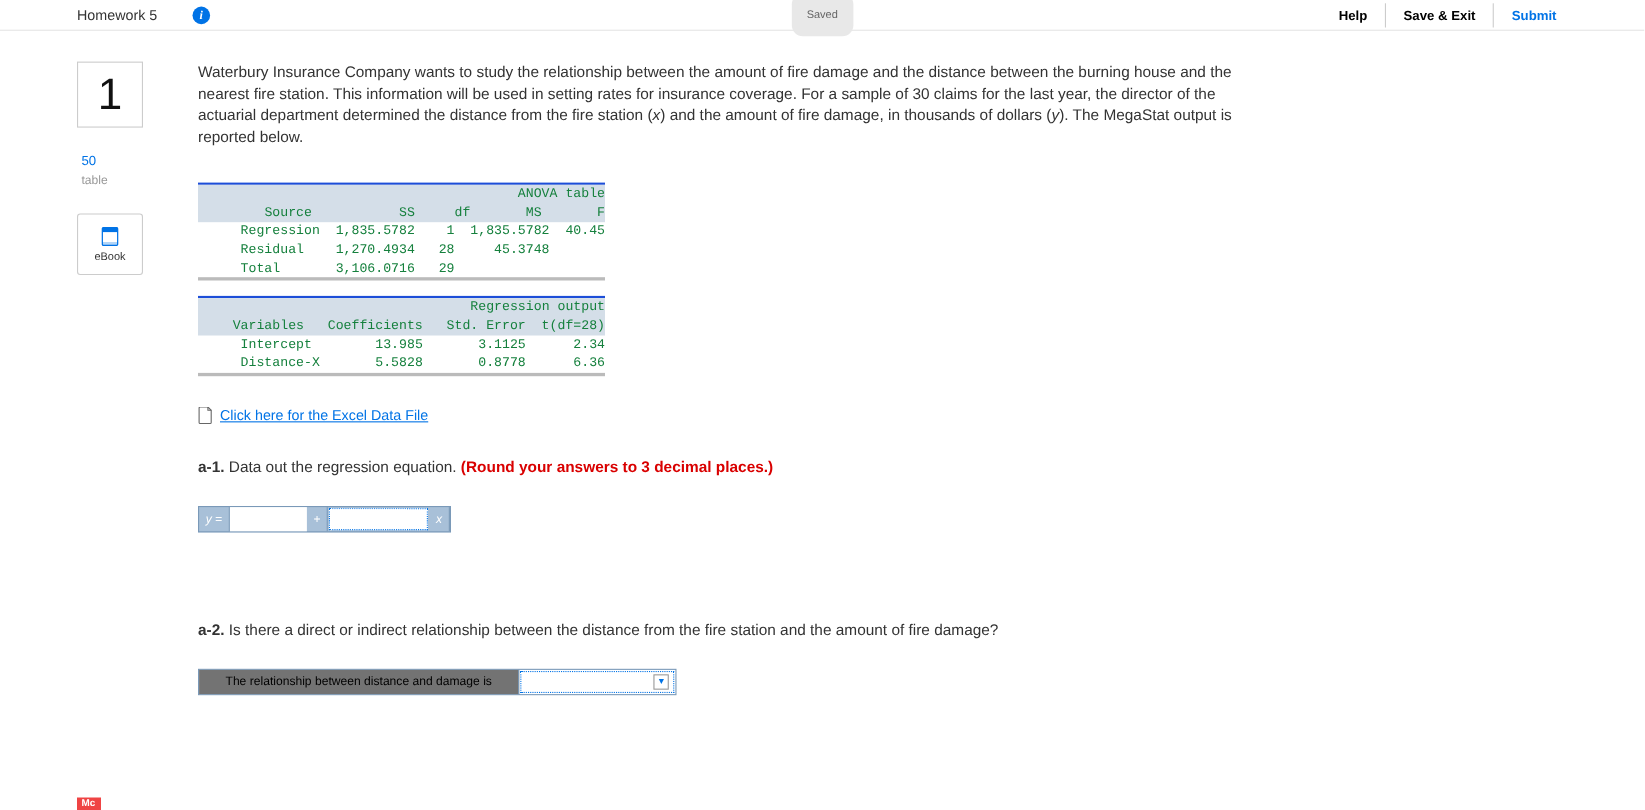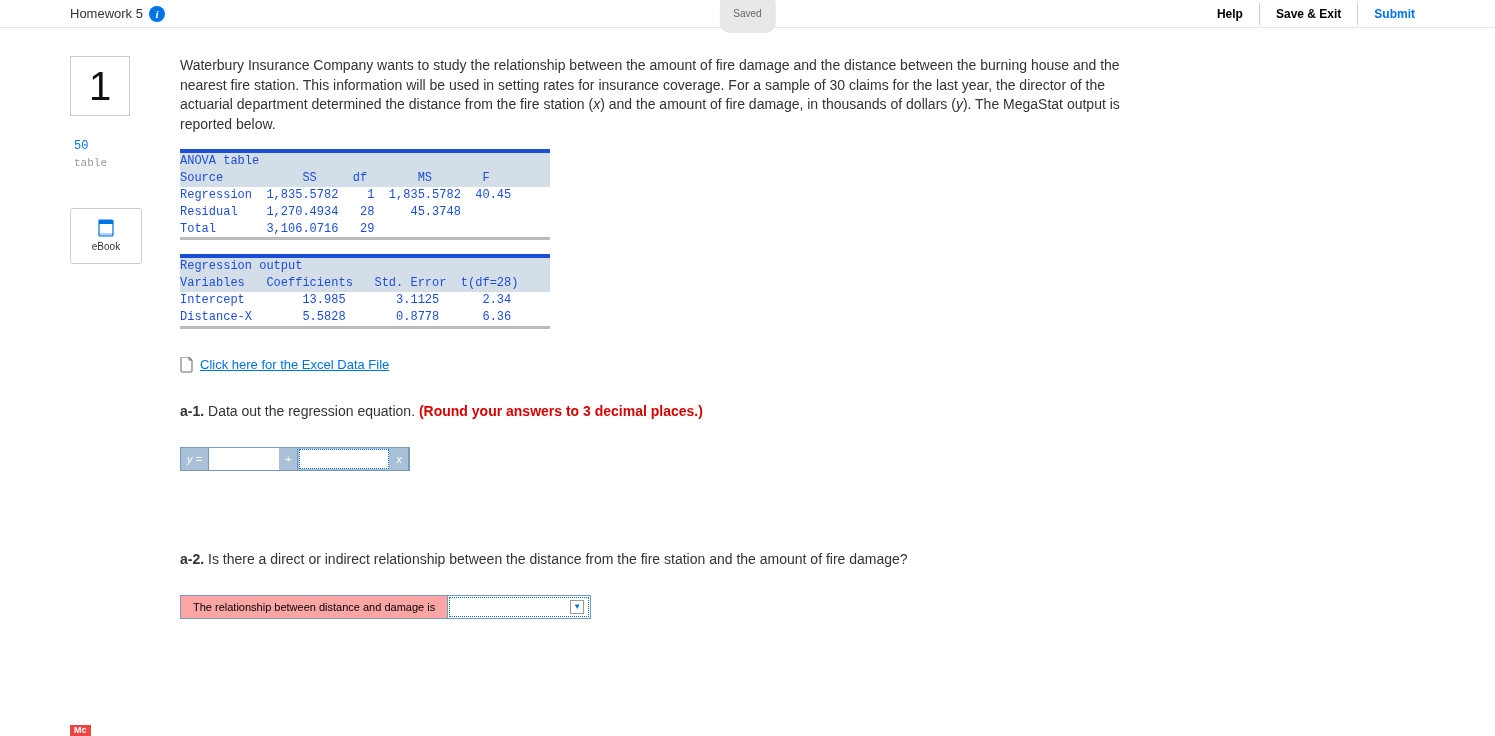--- a/index.html
+++ b/index.html
@@ -10,20 +10,21 @@
       background: #fff;
       width: 1495px;
     }
     .topbar {
       display: flex;
       align-items: center;
       height: 28px;
       padding: 0 70px 0 70px;
       border-bottom: 1px solid #e5e5e5;
       position: relative;
+      gap: 26px;
     }
     .hw-title { font-size: 13px; color: #333; margin-right: 6px; }
     .info-icon {
       width: 16px; height: 16px; border-radius: 50%;
       background: #0073e6; color: #fff; display: inline-flex;
       align-items: center; justify-content: center; font-size: 11px;
       font-family: Georgia, serif; font-style: italic; font-weight: bold;
     }
     .saved-pill {
       position: absolute; left: 50%; transform: translateX(-50%);
@@ -40,38 +41,38 @@
       flex: 1; height: 708px; overflow-y: scroll; padding: 28px 60px 20px 70px;
       display: flex;
     }
     .left-col { width: 110px; flex-shrink: 0; }
     .qnum-box {
       width: 60px; height: 60px; border: 1px solid #ccc;
       display: flex; align-items: center; justify-content: center;
       font-size: 40px; font-weight: 400; color: #111; margin-bottom: 22px;
       font-family: Arial, sans-serif;
     }
-    .points-block { color: #0073e6; font-size: 12px; margin-bottom: 36px; line-height: 1.4; padding-left:4px;font-family:Liberation Mono, monospace;}
+    .points-block { color: #0073e6; font-size: 12px; margin-bottom: 22px; line-height: 1.4; padding-left:4px;}
     .points-num { display: block; }
     .points-lbl { color: #999; font-size: 11px; }
     .ebook-btn {
-      width: 72px; height: 56px; border: 1px solid #ccc; border-radius: 3px;
+      width: 60px; height: 56px; border: 1px solid #ccc; border-radius: 3px;
       background: #fff; display: flex; flex-direction: column;
       align-items: center; justify-content: center; gap: 4px; cursor: pointer;
     }
     .ebook-icon { width: 16px; height: 18px; }
     .ebook-lbl { font-size: 10px; color: #333; }
     .main-col { flex: 1; max-width: 980px; }
-    .problem-text { font-size: 14px; color: #333; line-height: 1.4; margin-bottom: 15px; }
+    .problem-text { font-size: 14px; color: #333; line-height: 1.4; margin-bottom: 32px; }
     .problem-text em { font-style: italic; }
     .data-box {
-      font-family: "Courier New", monospace; font-size: 12px; color: #1d4ed8;
+      font-family: "Courier New", monospace; font-size: 12px; color: #15803d;
       width: 370px; margin-bottom: 14px;
-      border-top: 4px solid #1d4ed8; border-bottom: 3px solid #bbb;
-      white-space: pre; background: #fff; line-height: 1.4;
+      border-top: 2px solid #1d4ed8; border-bottom: 3px solid #bbb;
+      white-space: pre; background: #fff; line-height: 1.4; text-align: right;
     }
     .data-box .hdr { background: #d4dee8; display:block; }
     .excel-link { color: #0073e6; text-decoration: underline; font-size: 13px; cursor: pointer; display: inline-flex; align-items: center; gap: 6px; margin: 14px 0 30px; }
     .doc-icon { width: 14px; height: 16px; }
     .q-line { font-size: 14px; margin-bottom: 28px; }
     .q-line b { font-weight: bold; }
     .red-instr { color: #d90000; font-weight: bold; }
     .answer-bar {
       display: inline-flex; align-items: stretch; height: 24px;
       border: 1px solid #7a99b8; background: #a8c0d8; margin-bottom: 80px;
@@ -89,21 +90,21 @@
     .dotted-cell {
       width: 90px; border: 1px dotted #0073e6; background: #fff;
       display: flex; align-items: center; margin: 1px;
     }
     .dotted-cell input { width: 100%; border:none; outline:none; height:100%; padding:0 4px; font-size:11px;}
     .answer-bar2 {
       display: inline-flex; align-items: stretch; height: 24px;
       border: 1px solid #7a99b8; font-size: 11px;
     }
     .answer-bar2 .txt {
-      background: #fca5a5; color: #000; padding: 0 12px;
+      background: #737373; color: #000; padding: 0 24px;
       display: flex; align-items: center; border-right: 1px solid #7a99b8;
     }
     .answer-bar2 .dropdown {
       width: 140px; border: 1px dotted #0073e6; margin: 1px;
       display: flex; align-items: center; justify-content: flex-end;
       padding-right: 4px; background:#fff;
     }
     .dd-arrow {
       width: 14px; height: 14px; border: 1px solid #999;
       display: flex; align-items: center; justify-content: center;

